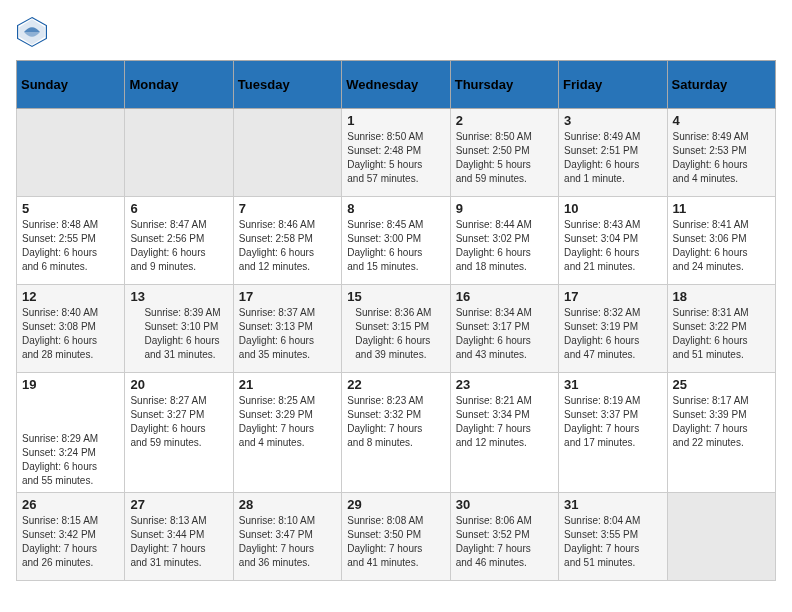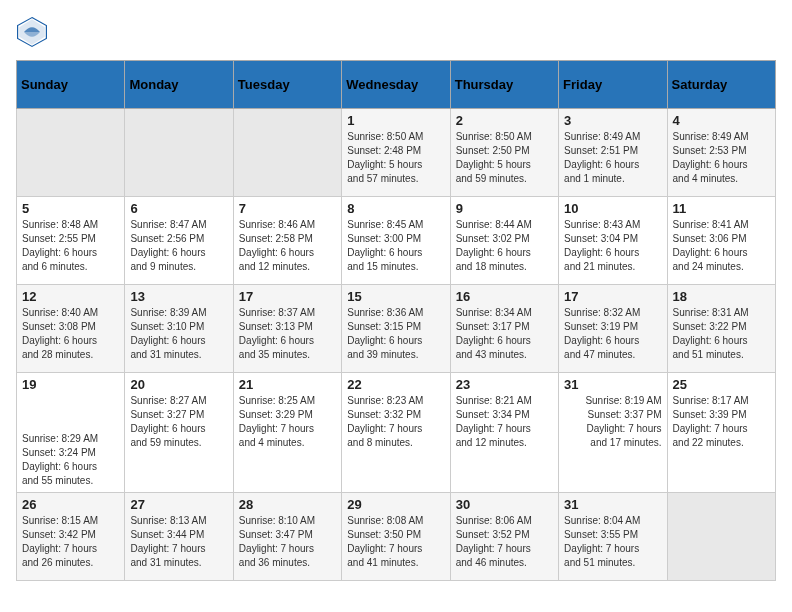--- a/index.html
+++ b/index.html
@@ -212,35 +212,35 @@
       <tr>
         <td>
           <div class="day-number">12</div>
           <div class="day-info" style="white-space: pre-line;">Sunrise: 8:40 AM
 Sunset: 3:08 PM
 Daylight: 6 hours
 and 28 minutes.</div>
         </td>
         <td>
           <div class="day-number">13</div>
-          <div class="day-info" style="white-space: pre-line;">Sunrise: 8:39 AM
+          <div class="day-info" style="white-space: pre-line; margin-left: 14px;">Sunrise: 8:39 AM
 Sunset: 3:10 PM
 Daylight: 6 hours
 and 31 minutes.</div>
         </td>
         <td>
           <div class="day-number">17</div>
           <div class="day-info" style="white-space: pre-line;">Sunrise: 8:37 AM
 Sunset: 3:13 PM
 Daylight: 6 hours
 and 35 minutes.</div>
         </td>
         <td>
           <div class="day-number">15</div>
-          <div class="day-info" style="white-space: pre-line;">Sunrise: 8:36 AM
+          <div class="day-info" style="white-space: pre-line; margin-left: 8px;">Sunrise: 8:36 AM
 Sunset: 3:15 PM
 Daylight: 6 hours
 and 39 minutes.</div>
         </td>
         <td>
           <div class="day-number">16</div>
           <div class="day-info" style="white-space: pre-line;">Sunrise: 8:34 AM
 Sunset: 3:17 PM
 Daylight: 6 hours
 and 43 minutes.</div>
@@ -291,21 +291,21 @@
         </td>
         <td>
           <div class="day-number">23</div>
           <div class="day-info" style="white-space: pre-line;">Sunrise: 8:21 AM
 Sunset: 3:34 PM
 Daylight: 7 hours
 and 12 minutes.</div>
         </td>
         <td>
           <div class="day-number">31</div>
-          <div class="day-info" style="white-space: pre-line; text-align: right;">Sunrise: 8:19 AM
+          <div class="day-info" style="white-space: pre-line;">Sunrise: 8:19 AM
 Sunset: 3:37 PM
 Daylight: 7 hours
 and 17 minutes.</div>
         </td>
         <td>
           <div class="day-number">25</div>
           <div class="day-info" style="white-space: pre-line;">Sunrise: 8:17 AM
 Sunset: 3:39 PM
 Daylight: 7 hours
 and 22 minutes.</div>

